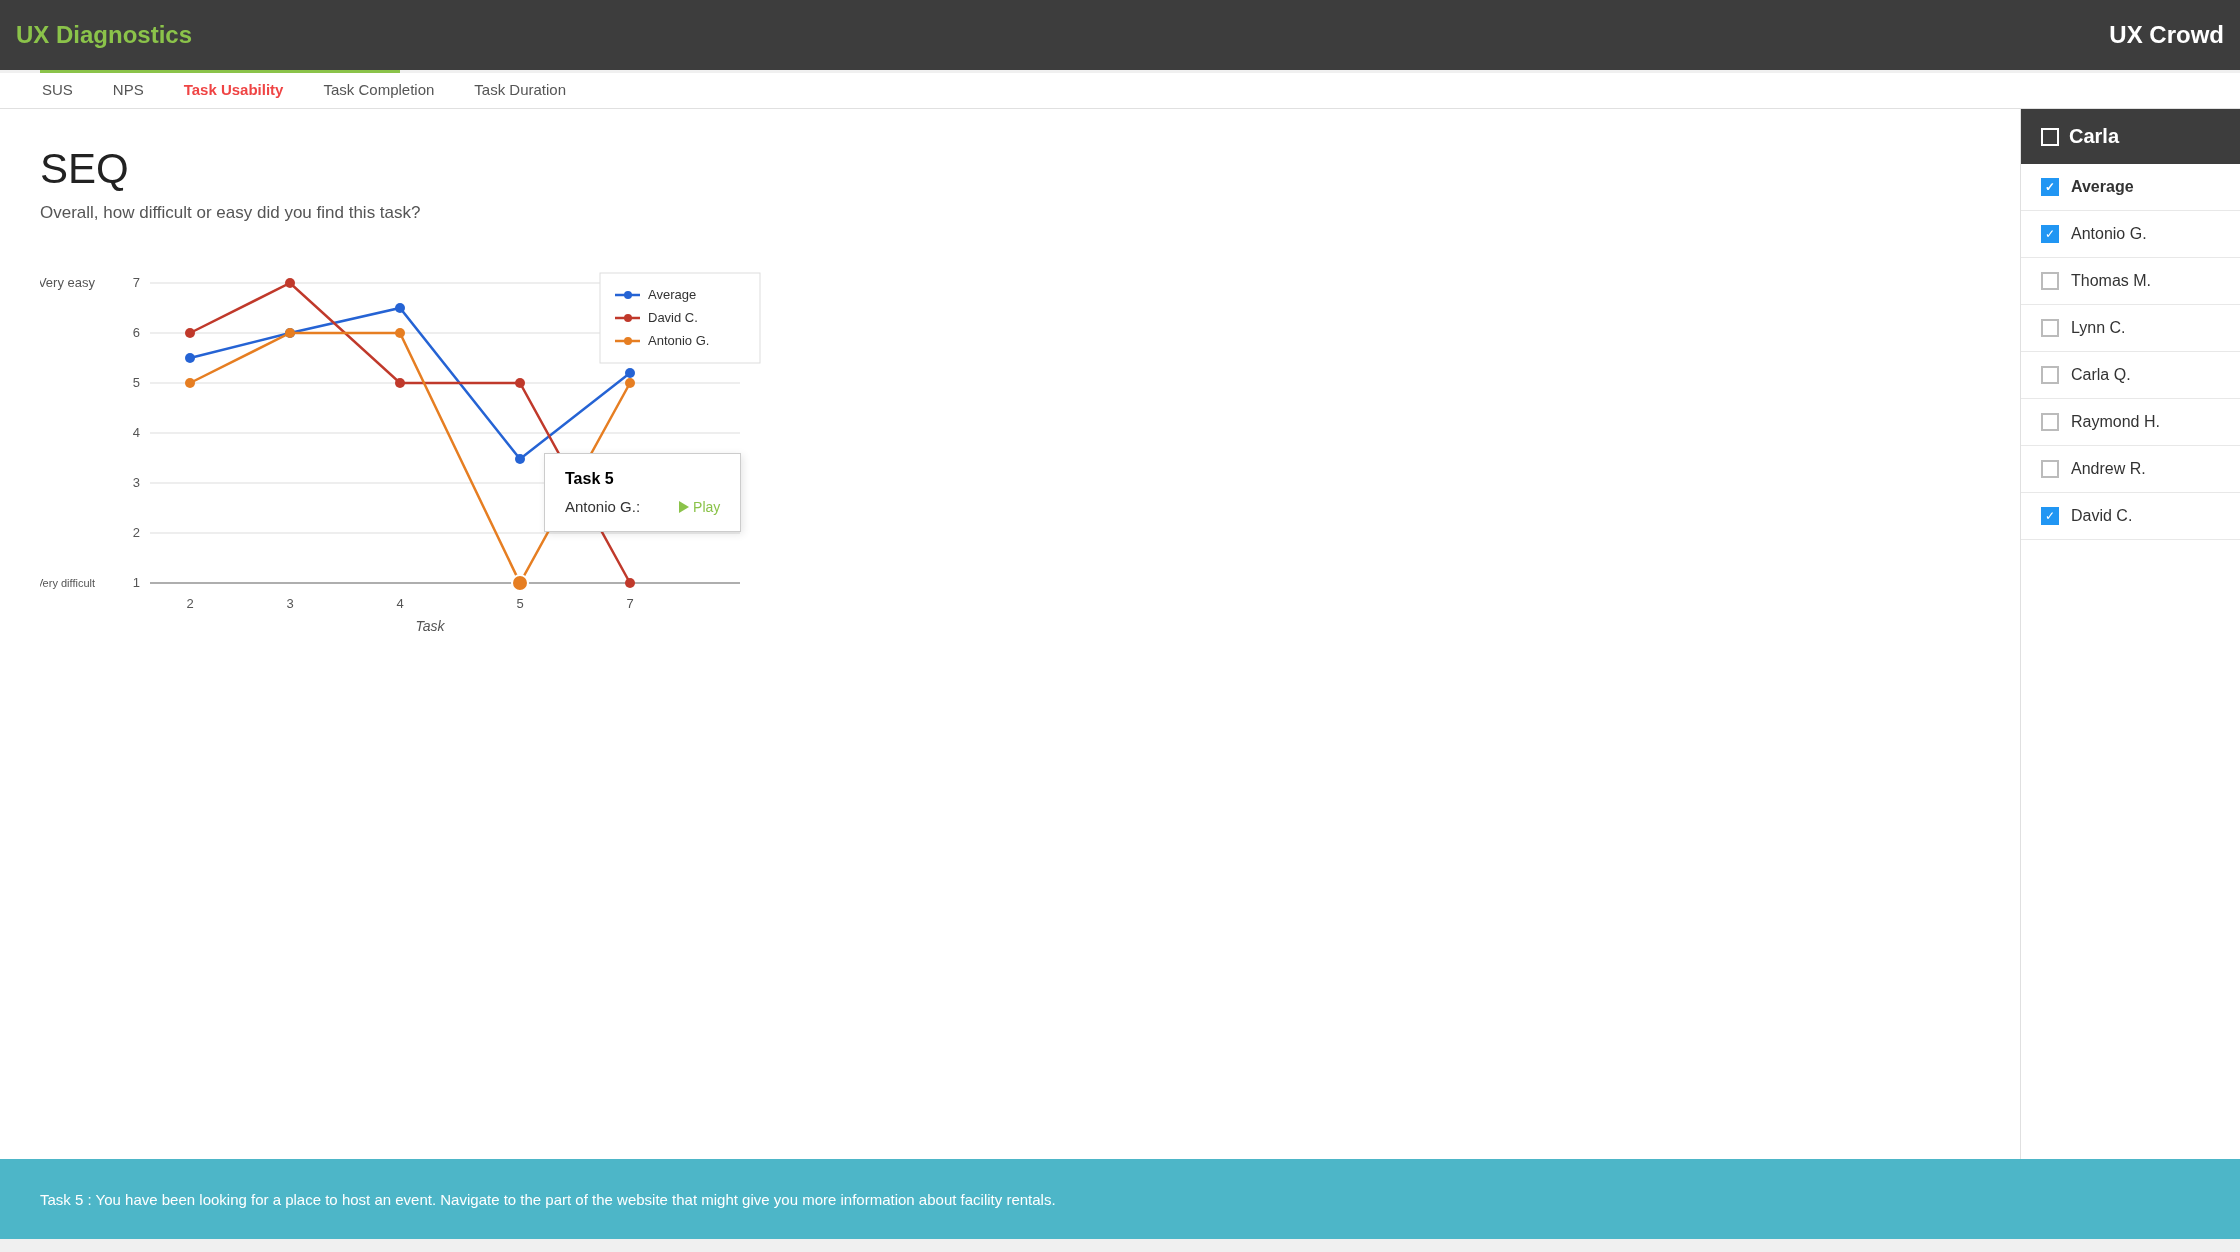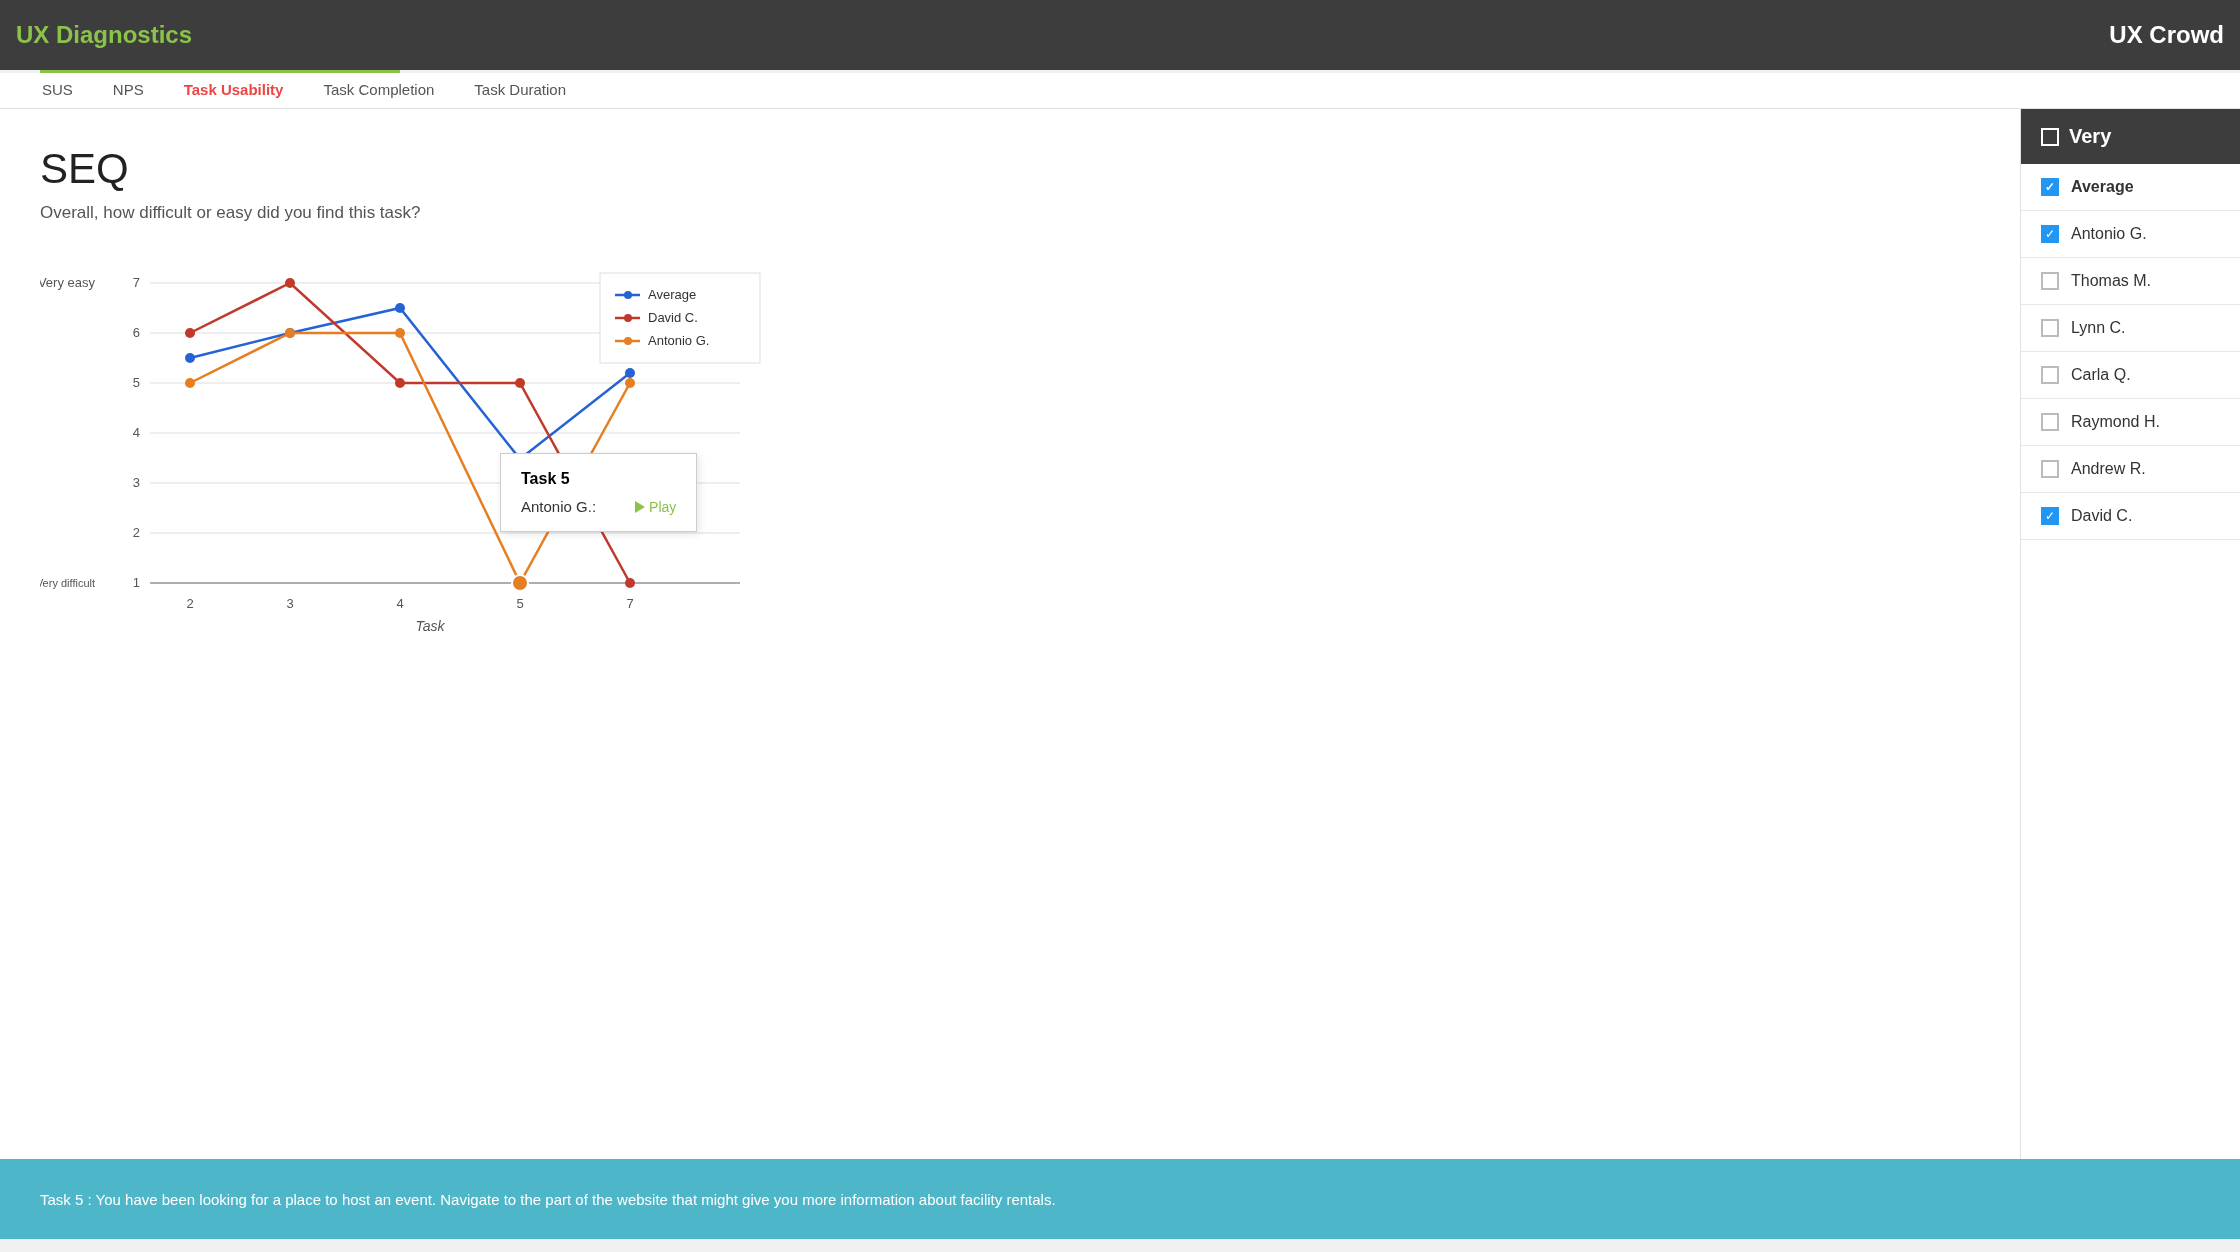--- a/index.html
+++ b/index.html
@@ -287,37 +287,37 @@
         <text x="608" y="46" font-size="13" fill="#333">Average</text>
         <line x1="575" y1="65" x2="600" y2="65" stroke="#c0392b" stroke-width="2.5"></line>
         <circle cx="588" cy="65" r="4" fill="#c0392b"></circle>
         <text x="608" y="69" font-size="13" fill="#333">David C.</text>
         <line x1="575" y1="88" x2="600" y2="88" stroke="#e67e22" stroke-width="2.5"></line>
         <circle cx="588" cy="88" r="4" fill="#e67e22"></circle>
         <text x="608" y="92" font-size="13" fill="#333">Antonio G.</text>
       </svg>
 
       
-      <div class="tooltip-box" style="left: 460px; top: 200px;">
+      <div class="tooltip-box" style="left: 504px; top: 200px;">
         <div class="tooltip-task">Task 5</div>
         <div class="tooltip-row">
           <span class="tooltip-user">Antonio G.:</span>
           <span class="play-btn">
             <span class="play-icon-tri"></span>
             <span>Play</span>
           </span>
         </div>
       </div>
     </div>
   </div>
 
   <div class="sidebar">
     <div class="sidebar-header">
       <span class="sidebar-checkbox-white"></span>
-      <span>Very</span>
+      <span>Carla</span>
     </div>
 
     <div class="sidebar-item bold">
       <span class="cb-blue"></span>
       <span>Average</span>
     </div>
     <div class="sidebar-item">
       <span class="cb-blue"></span>
       <span>Antonio G.</span>
     </div>

